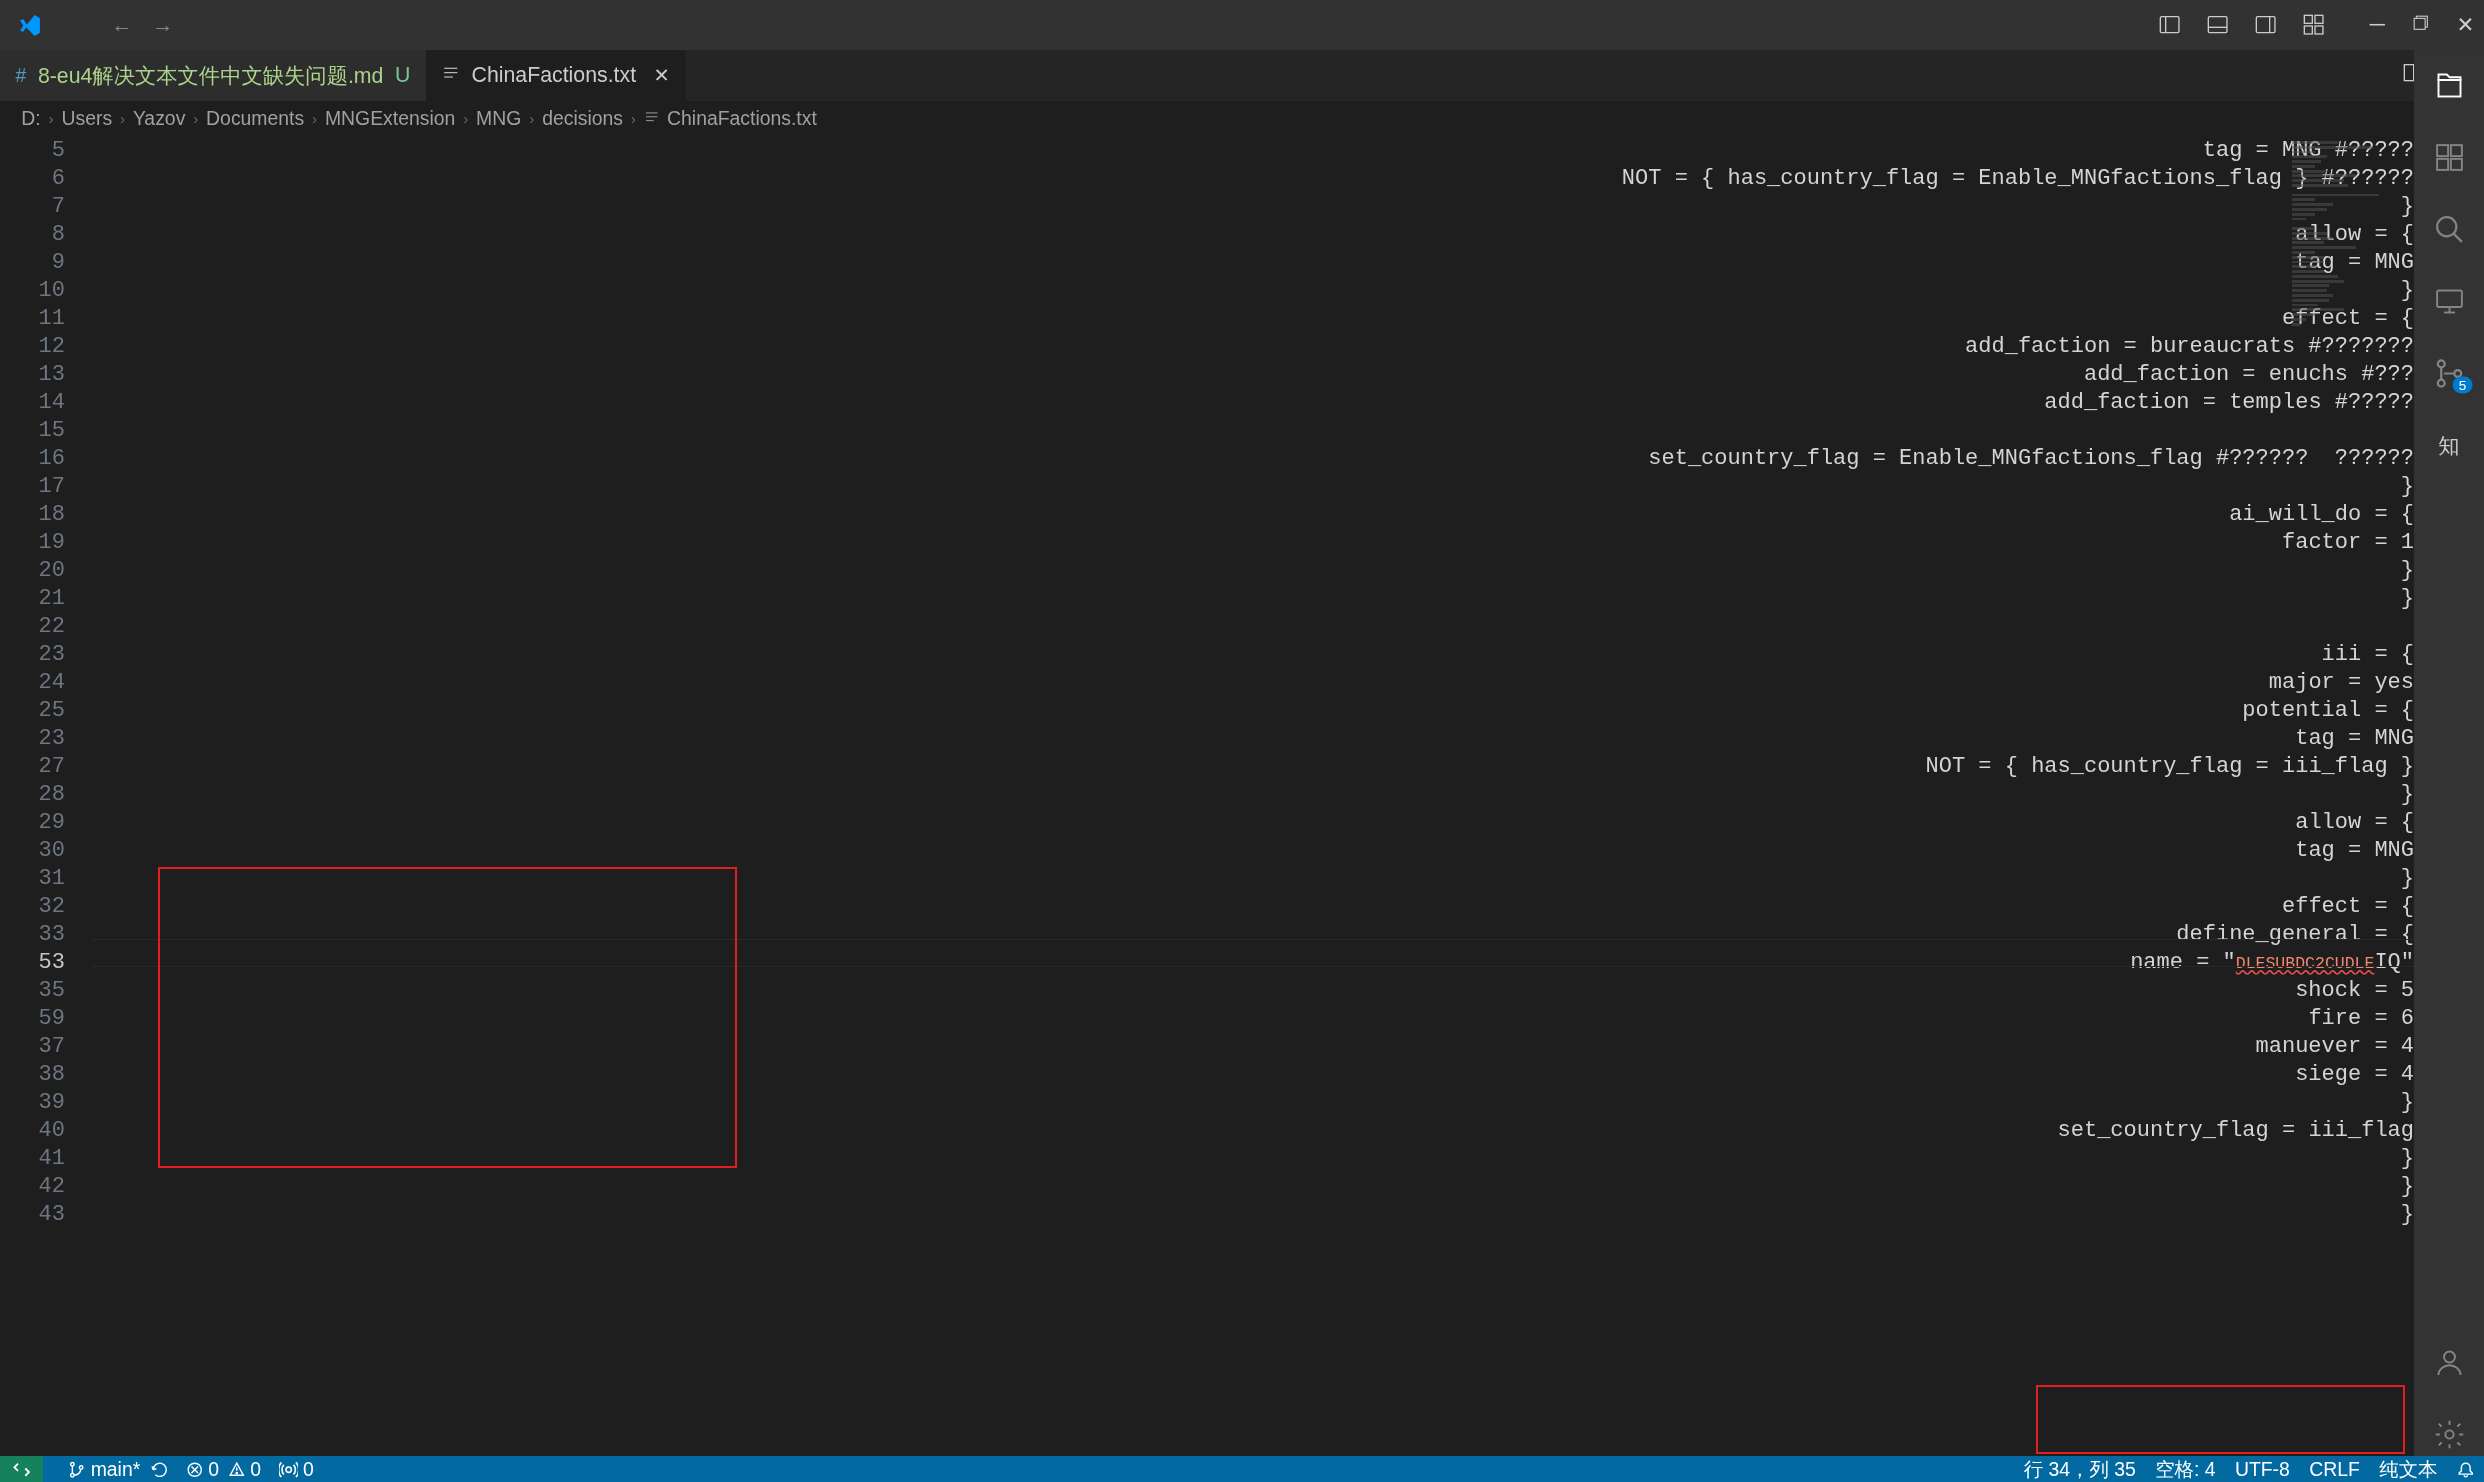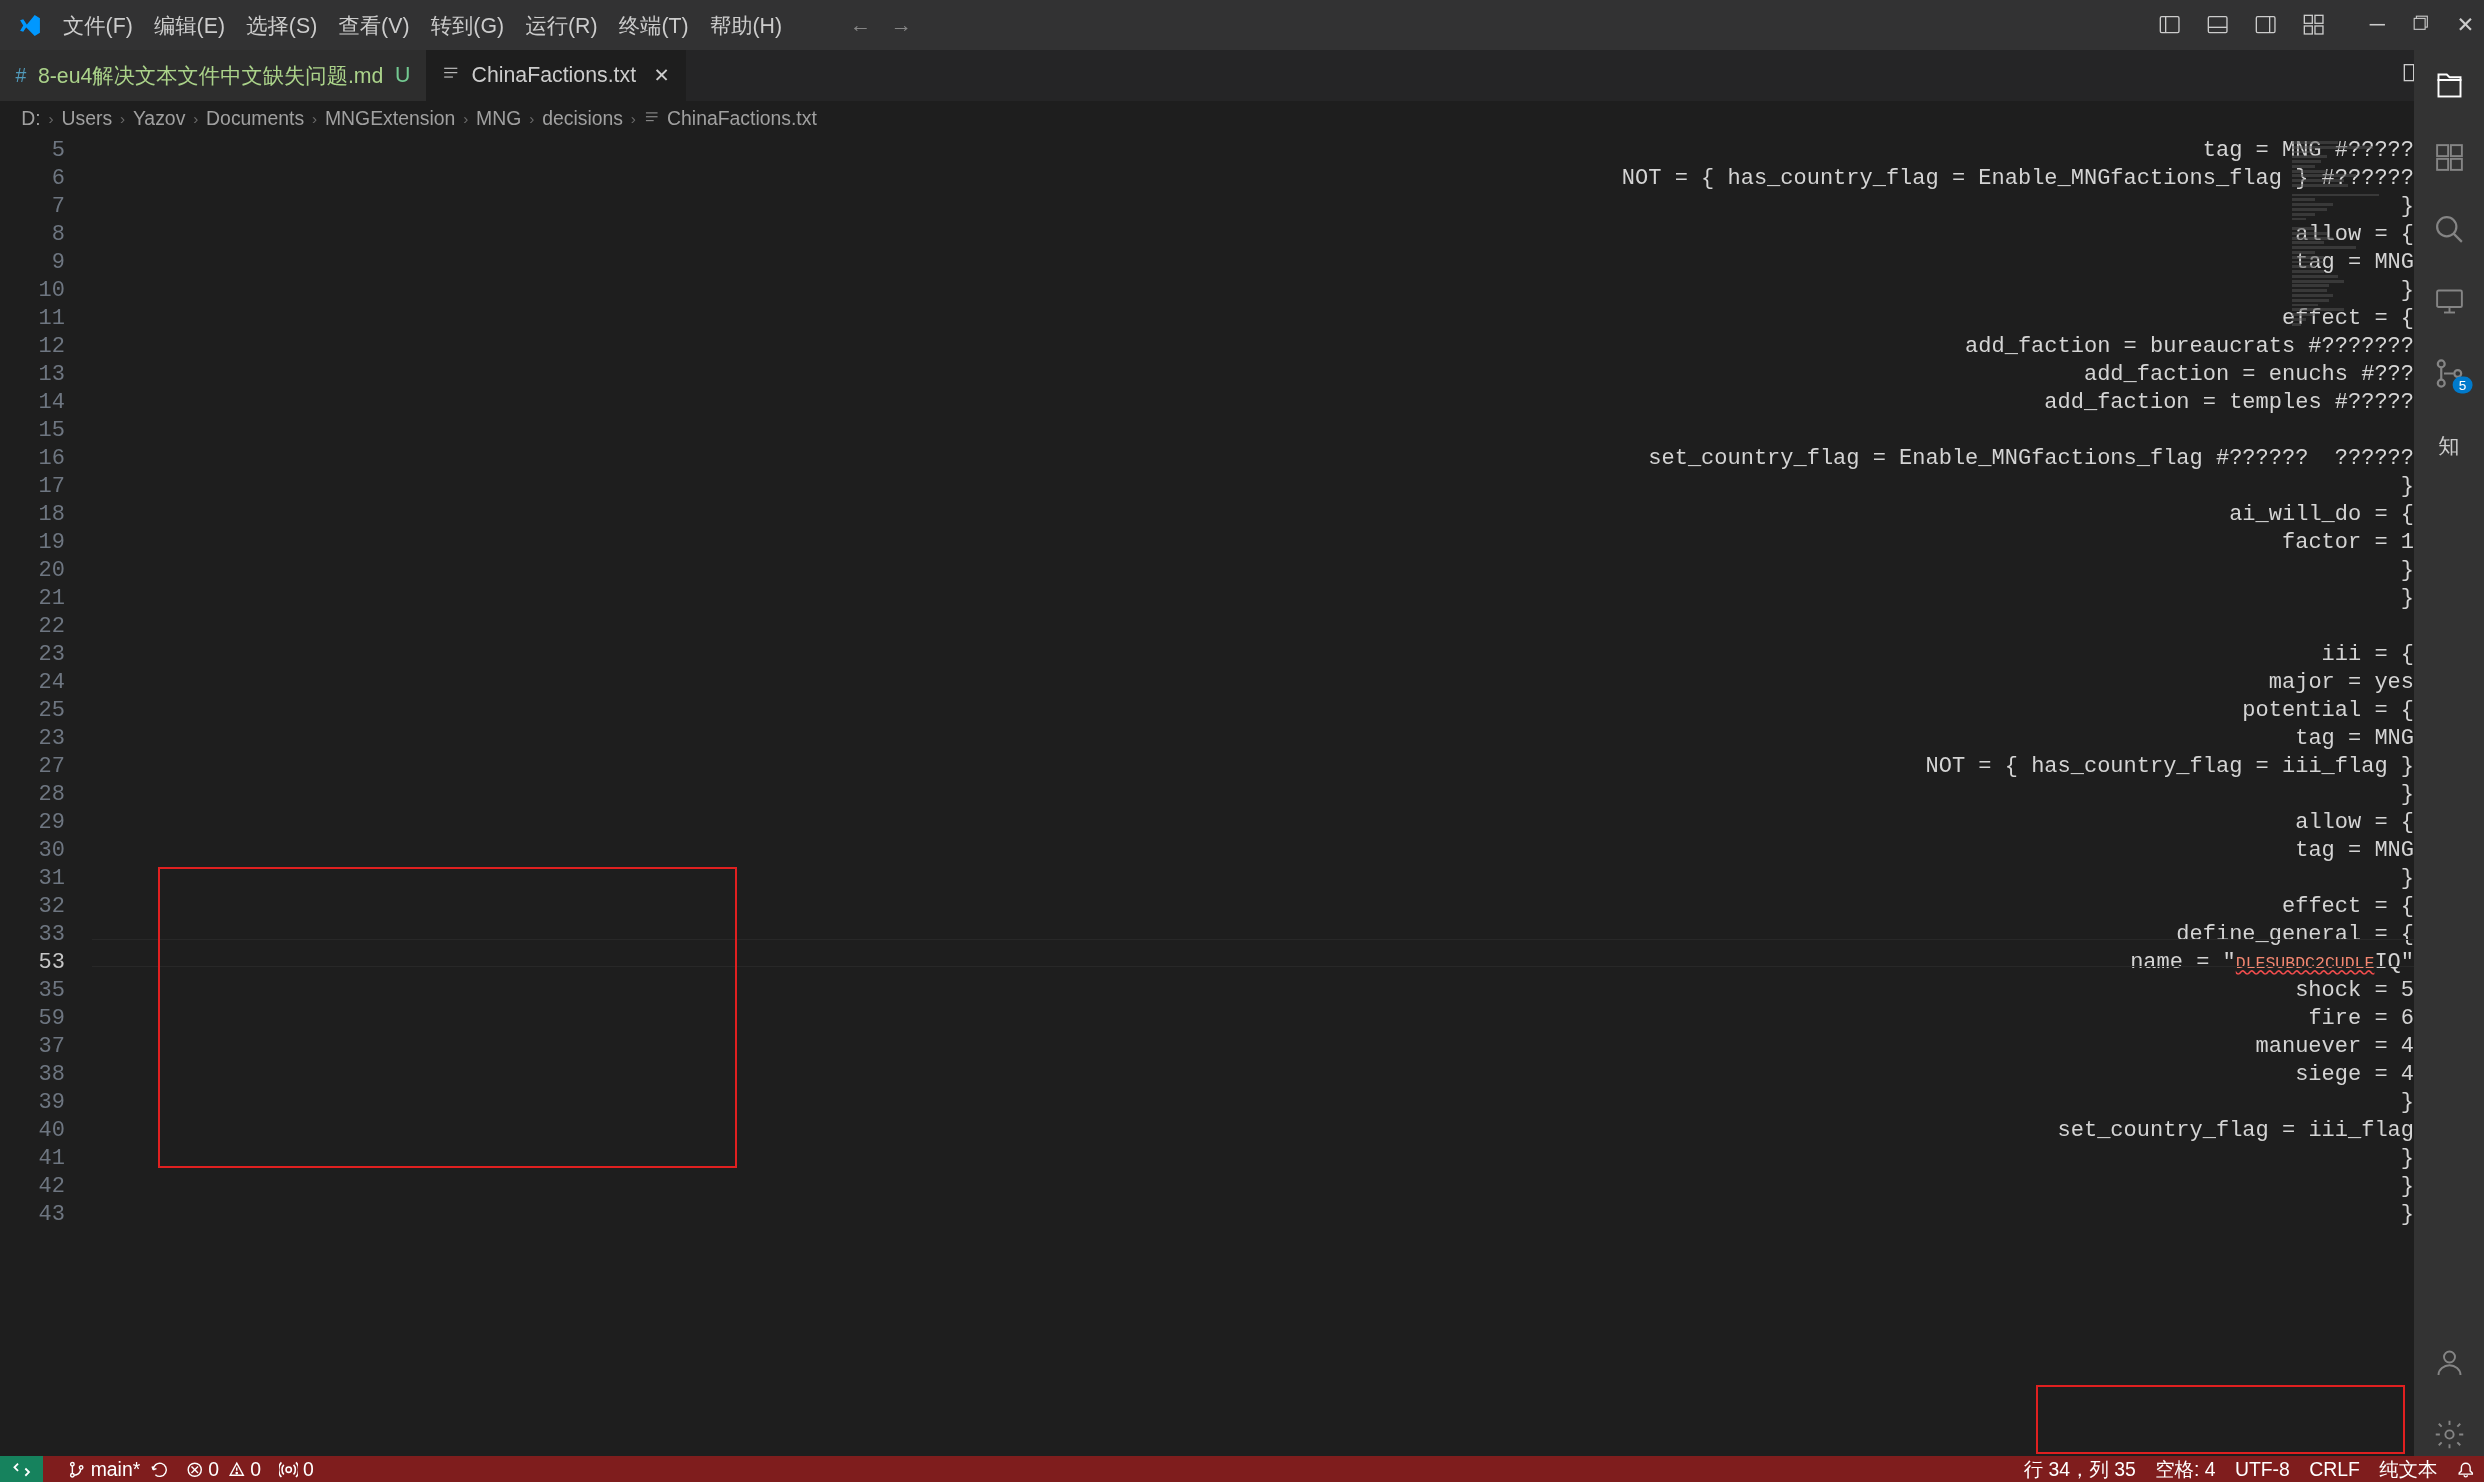--- a/index.html
+++ b/index.html
@@ -159,21 +159,21 @@
 }
 .minimap div {
   height: 2.9px; background: #555; margin-bottom: 1.9px;
 }
 
 
 .statusbar {
   position: absolute;
   left: 0; right: 0; bottom: 0;
   height: 27px;
-  background: #7f1d1d;
+  background: #0369a1;
   display: flex; align-items: center;
   font-size: 19.4px; color: #ffffff;
   padding: 0 9.7px;
 }
 .statusbar .sb-left { display:flex; align-items:center; gap: 17.5px; }
 .statusbar .sb-item { display:flex; align-items:center; gap: 4.9px; }
 .statusbar .sb-right { margin-left: auto; display: flex; gap: 19.4px; align-items: center; }
 .statusbar .remote {
   background: #16825d; height: 27px; width: 43px;
   display:flex;align-items:center;justify-content:center;
@@ -181,30 +181,20 @@
 }
 </style>
 </head>
 <body>
 
 <div class="titlebar">
   <div class="logo">
     <svg width="25" height="25" viewBox="0 0 24 24">
         <path fill="#0098ff" d="M17 2l5 3v14l-5 3-9-9 9-11zM3 7l3-1 4 6-4 6-3-1 3-5-3-5z"></path>
       </svg>
-  </div>
-  <div class="menu-items">
-    <div class="menu-item">文件(F)</div>
-    <div class="menu-item">编辑(E)</div>
-    <div class="menu-item">选择(S)</div>
-    <div class="menu-item">查看(V)</div>
-    <div class="menu-item">转到(G)</div>
-    <div class="menu-item">运行(R)</div>
-    <div class="menu-item">终端(T)</div>
-    <div class="menu-item">帮助(H)</div>
   </div>
   <div class="nav-arrows">
     <div class="nav-arrow">←</div>
     <div class="nav-arrow">→</div>
   </div>
   <div class="right-controls">
     <span class="icon-btn">
       <svg width="21.3" height="21.3" viewBox="0 0 16 16" fill="none" stroke="#ccc" stroke-width="1">
           <rect x="1" y="2" width="14" height="12" rx="1"></rect>
           <line x1="5" y1="2" x2="5" y2="14"></line>

